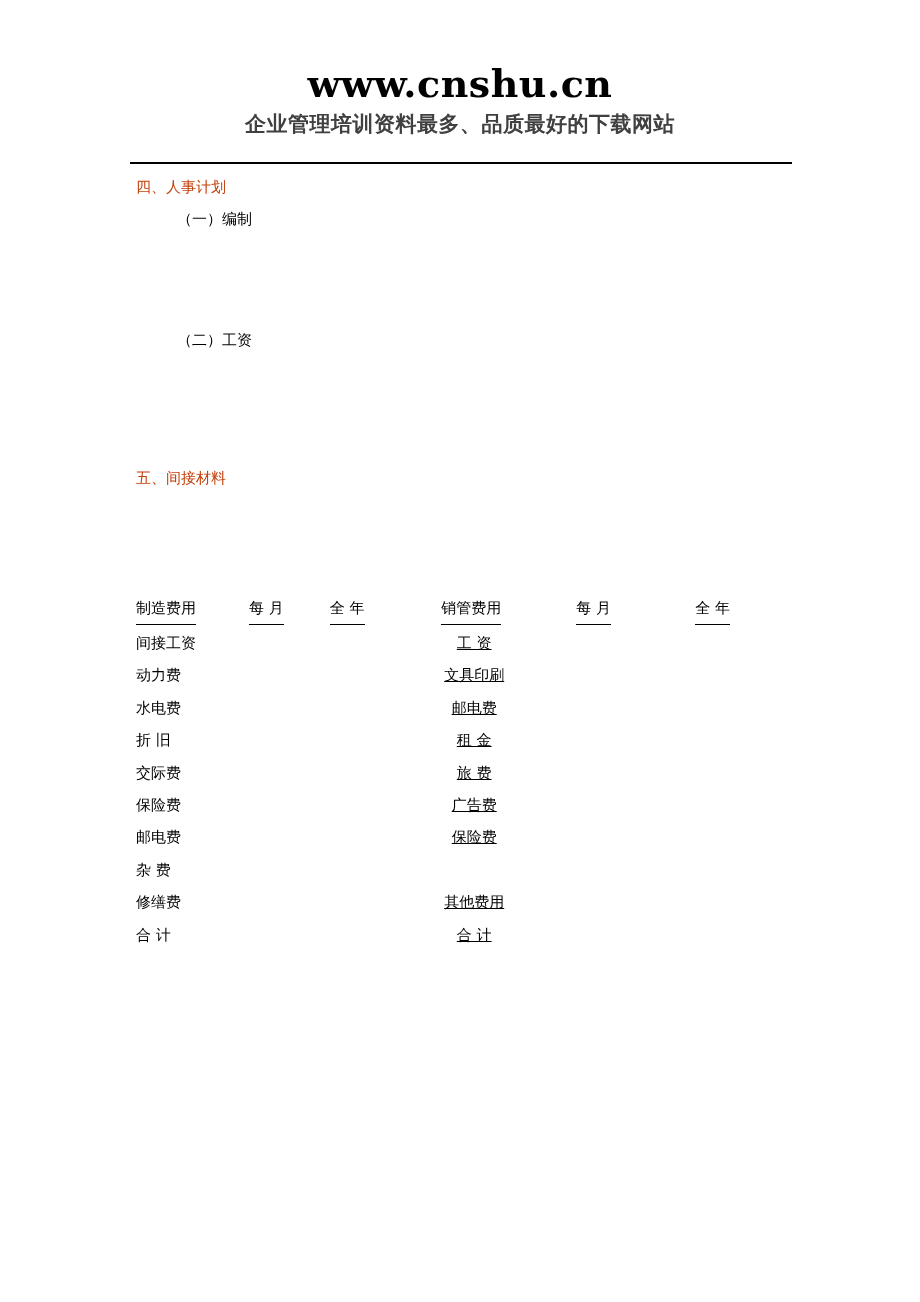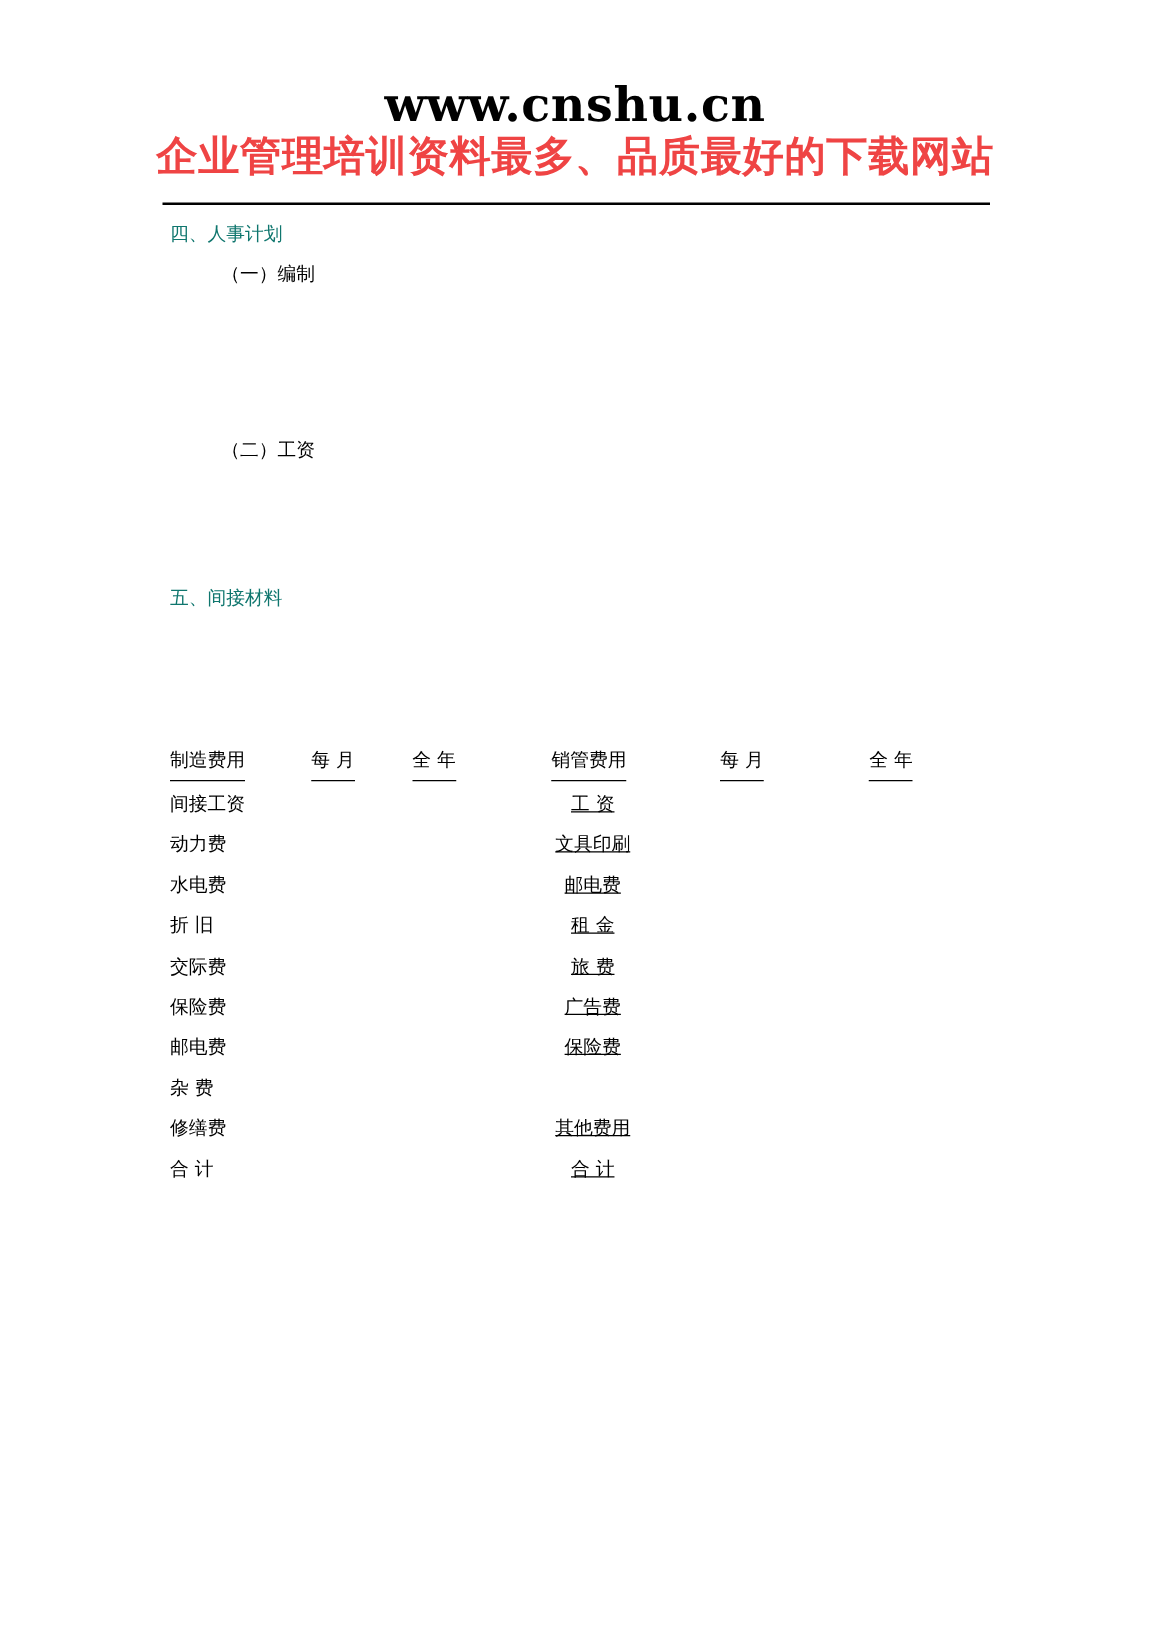--- a/index.html
+++ b/index.html
@@ -38,60 +38,60 @@
     font-weight: bold;
     font-size: 38px;
     line-height: 44px;
     letter-spacing: 0.5px;
     color: #000;
     margin: 0;
   }
   .banner-subtitle {
     font-family: "DejaVu Sans", "Liberation Sans", sans-serif;
     font-weight: bold;
-    font-size: 33px;
+    font-size: 21px;
     line-height: 33px;
     letter-spacing: 0.5px;
-    color: #ef4444;
+    color: #404040;
     margin: 0;
     padding-top: 2px;
   }
 
   .rule {
     position: absolute;
     left: 130px;
     top: 162px;
     width: 662px;
     height: 2px;
     background: #000;
   }
 
   
   .heading-l1 {
     position: absolute;
     left: 136px;
     font-size: 15px;
     line-height: 20px;
     font-family: "DejaVu Sans", "Liberation Sans", sans-serif;
-    color: #0f766e;
+    color: #c2410c;
     white-space: nowrap;
   }
   .heading-l2 {
     position: absolute;
     left: 177px;
     font-size: 15px;
     line-height: 20px;
     font-family: "DejaVu Sans", "Liberation Sans", sans-serif;
     color: #000;
     white-space: nowrap;
   }
 
   #h-personnel { top: 177px; }
   #h-staffing  { top: 209px; }
-  #h-salary    { top: 350px; }
+  #h-salary    { top: 330px; }
   #h-budget    { top: 468px; }
 
   
   .budget-table {
     position: absolute;
     left: 136px;
     top: 593px;
     width: 620px;
     border-collapse: collapse;
     font-size: 15px;

